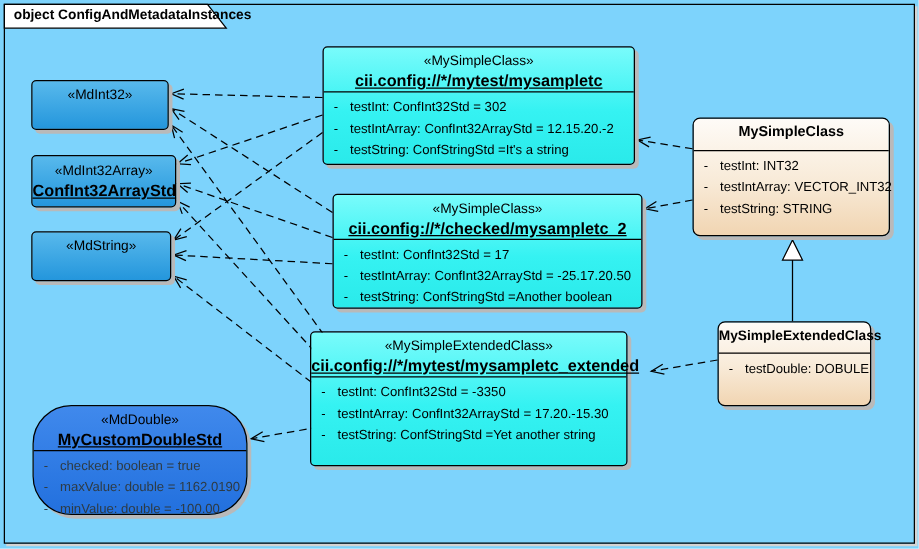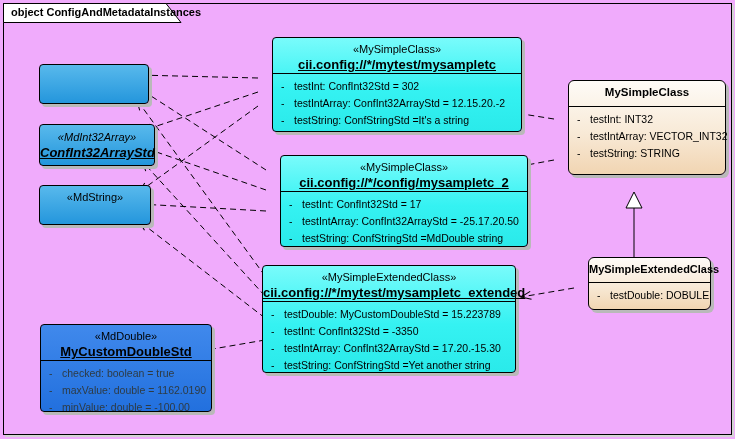--- a/index.html
+++ b/index.html
@@ -1,33 +1,33 @@
 <!DOCTYPE html>
 <html><head>
 <meta charset="utf-8">
 <style>
   html,body { margin:0; padding:0; background:#ffffff; }
   #canvas {
     position:relative; width:735px; height:439px;
-    background:#f0abfc; overflow:hidden;
+    background:#7dd3fc; overflow:hidden;
     font-family:"Liberation Sans", sans-serif;
     color:#000;
   }
   #frame {
     position:absolute; left:3px; top:3px; width:727px; height:430px;
     border:1px solid #000; box-shadow:2px 2px 0 #d4d4d4;
   }
   #overlay { position:absolute; left:0; top:0; width:735px; height:439px; pointer-events:none; }
   #tab-label {
     position:absolute; left:11px; top:6px;
     font-size:11px; font-weight:bold; white-space:nowrap;
   }
   .box {
     position:absolute; border:1px solid #000; border-radius:4px;
-    box-shadow:3px 3px 0 #b9b9b9; box-sizing:border-box;margin-left:14px;
+    box-shadow:3px 3px 0 #b9b9b9; box-sizing:border-box;
   }
   .cyan     { background:linear-gradient(180deg,#79fbfb 0%,#35f2f2 55%,#2aeaea 100%); }
   .blue     { background:linear-gradient(180deg,#58b9ec 0%,#2496dc 100%); }
   .darkblue { background:linear-gradient(180deg,#4089ec 0%,#2270de 100%); }
   .tan      { background:linear-gradient(180deg,#fefbf7 0%,#f8ead7 55%,#f1d5b2 100%); border-radius:6px; }
   .hdr { text-align:center; padding-top:4px; line-height:15px; white-space:nowrap; }
   .hdr.with-divider { border-bottom:1px solid #000; }
   .stereotype { font-size:11px; }
   .obj-name { font-size:13px; font-weight:bold; text-decoration:underline; }
   .cls-name { font-size:11.5px; font-weight:bold; }
@@ -71,37 +71,38 @@
     <g>
       <line x1="634" y1="257" x2="634" y2="208" stroke="#000" stroke-width="1"></line>
       <polygon points="634,192 626,208 642,208" fill="#ffffff" stroke="#000" stroke-width="1"></polygon>
     </g>
   </svg>
 
   <div id="tab-label">object ConfigAndMetadataInstances</div>
 
   <div class="box blue" style="left:25px; top:64px; width:110px; height:40px;">
     <div class="hdr">
+      <div class="stereotype">«MdInt32»</div>
     </div>
   </div>
 
-  <div class="box blue" style="left:25px; top:124px; width:116px; height:42px;font-style:italic;">
+  <div class="box blue" style="left:25px; top:124px; width:116px; height:42px;">
     <div class="hdr" style="padding-top:5px;">
       <div class="stereotype">«MdInt32Array»</div>
       <div class="obj-name">ConfInt32ArrayStd</div>
     </div>
   </div>
 
   <div class="box blue" style="left:25px; top:185px; width:112px; height:40px;">
     <div class="hdr">
       <div class="stereotype">«MdString»</div>
     </div>
   </div>
 
-  <div class="box darkblue" style="left:26px; top:324px; width:172px; height:88px;">
+  <div class="box darkblue" style="left:26px; top:324px; width:172px; height:88px;border-radius:31px;">
     <div class="hdr with-divider" style="height:31px;">
       <div class="stereotype">«MdDouble»</div>
       <div class="obj-name">MyCustomDoubleStd</div>
     </div>
     <div class="attrs muted-attrs">
         <div class="attr">checked: boolean = true</div>
         <div class="attr">maxValue: double = 1162.0190</div>
         <div class="attr">minValue: double = -100.00</div>
       </div>
   </div>
@@ -114,54 +115,53 @@
     <div class="attrs">
         <div class="attr">testInt: ConfInt32Std = 302</div>
         <div class="attr">testIntArray: ConfInt32ArrayStd = 12.15.20.-2</div>
         <div class="attr">testString: ConfStringStd =It's a string</div>
       </div>
   </div>
 
   <div class="box cyan" style="left:266px; top:155px; width:248px; height:92px;">
     <div class="hdr with-divider" style="height:31px;">
       <div class="stereotype">«MySimpleClass»</div>
-      <div class="obj-name">cii.config://*/config/mysampletc_2</div>
+      <div class="obj-name">cii.config://*/checked/mysampletc_2</div>
     </div>
     <div class="attrs">
         <div class="attr">testInt: ConfInt32Std = 17</div>
         <div class="attr">testIntArray: ConfInt32ArrayStd = -25.17.20.50</div>
-        <div class="attr">testString: ConfStringStd =MdDouble string</div>
+        <div class="attr">testString: ConfStringStd =Another boolean</div>
       </div>
   </div>
 
   <div class="box cyan" style="left:248px; top:265px; width:254px; height:108px;">
     <div class="hdr with-divider" style="height:31px;">
       <div class="stereotype">«MySimpleExtendedClass»</div>
       <div class="obj-name">cii.config://*/mytest/mysampletc_extended</div>
     </div>
     <div class="attrs">
-        <div class="attr">testDouble: MyCustomDoubleStd = 15.223789</div>
         <div class="attr">testInt: ConfInt32Std = -3350</div>
         <div class="attr">testIntArray: ConfInt32ArrayStd = 17.20.-15.30</div>
         <div class="attr">testString: ConfStringStd =Yet another string</div>
       </div>
   </div>
 
-  <div class="box tan" style="left:554px; top:80px; width:158px; height:95px;">
+  <div class="box tan" style="left:554px; top:94px; width:158px; height:95px;">
     <div class="hdr with-divider" style="height:21px;">
       <div class="cls-name">MySimpleClass</div>
     </div>
     <div class="attrs">
         <div class="attr">testInt: INT32</div>
         <div class="attr">testIntArray: VECTOR_INT32</div>
         <div class="attr">testString: STRING</div>
       </div>
   </div>
 
-  <div class="box tan" style="left:574px; top:257px; width:123px; height:53px;">
+  <div class="box tan" style="left:574px; top:257px; width:123px; height:68px;">
     <div class="hdr with-divider" style="height:20px;">
       <div class="cls-name" style="font-size:11px;">MySimpleExtendedClass</div>
     </div>
     <div class="attrs">
         <div class="attr">testDouble: DOBULE</div>
       </div>
   </div>
 </div>
 
 </body></html>

